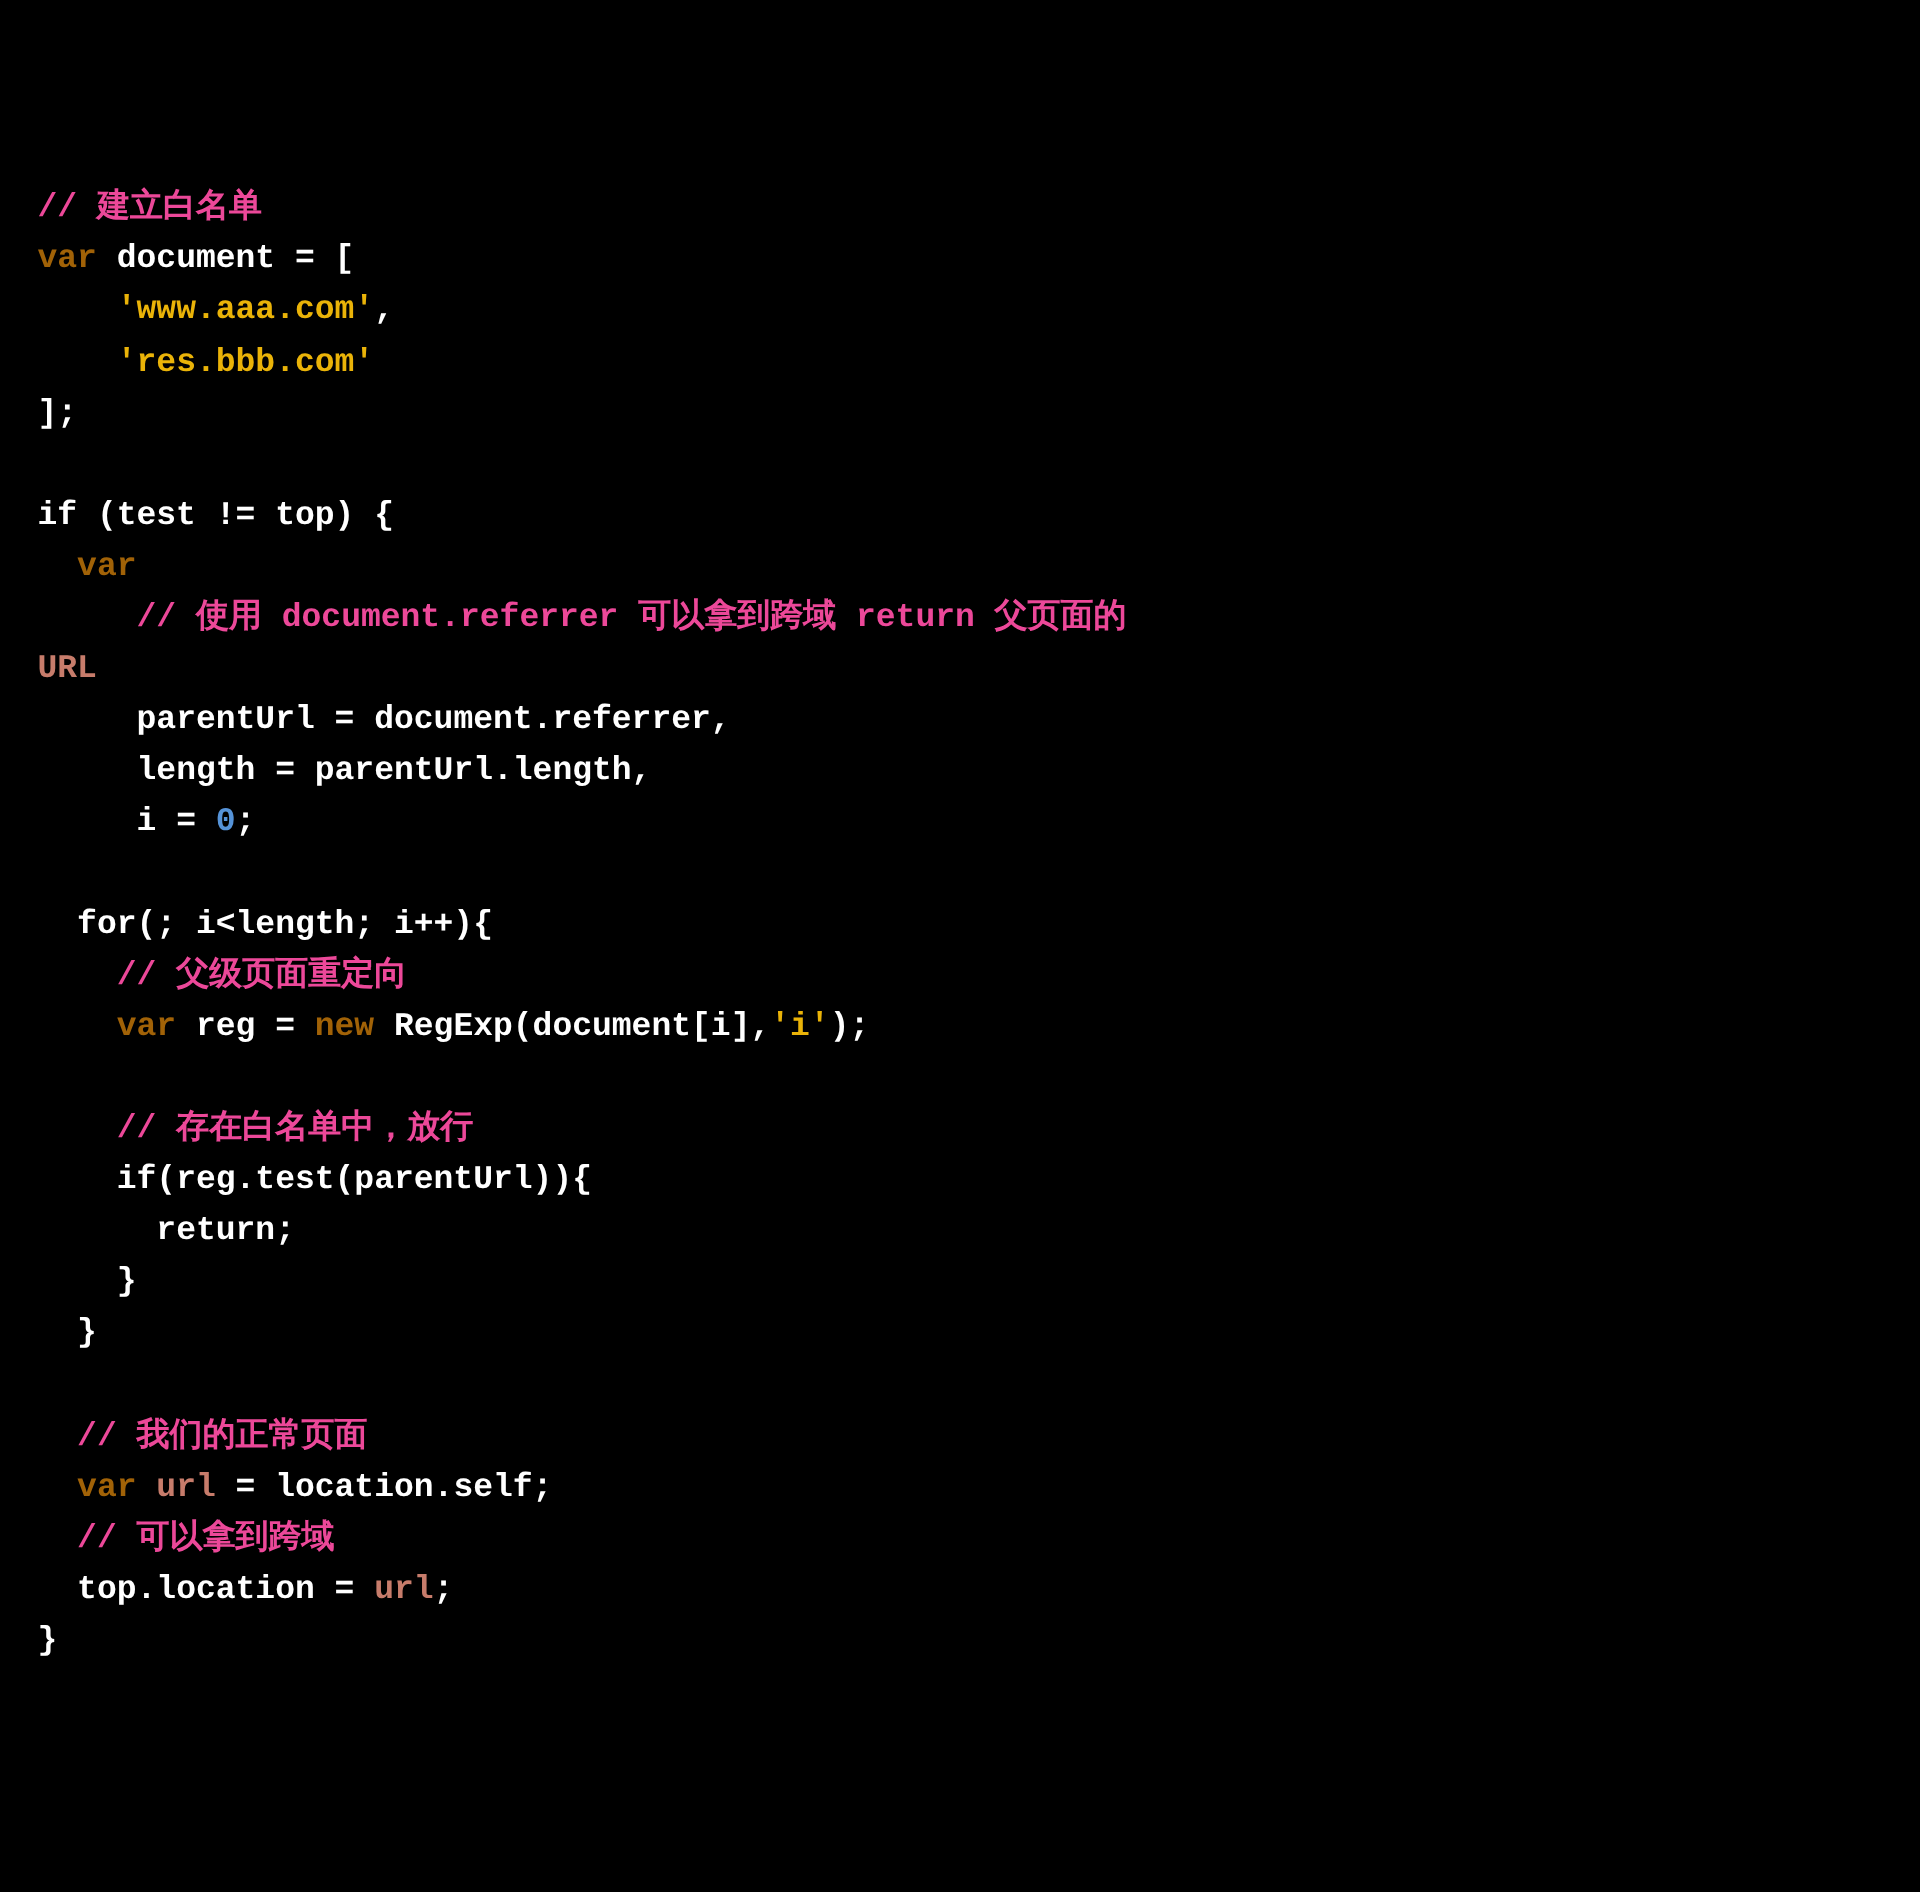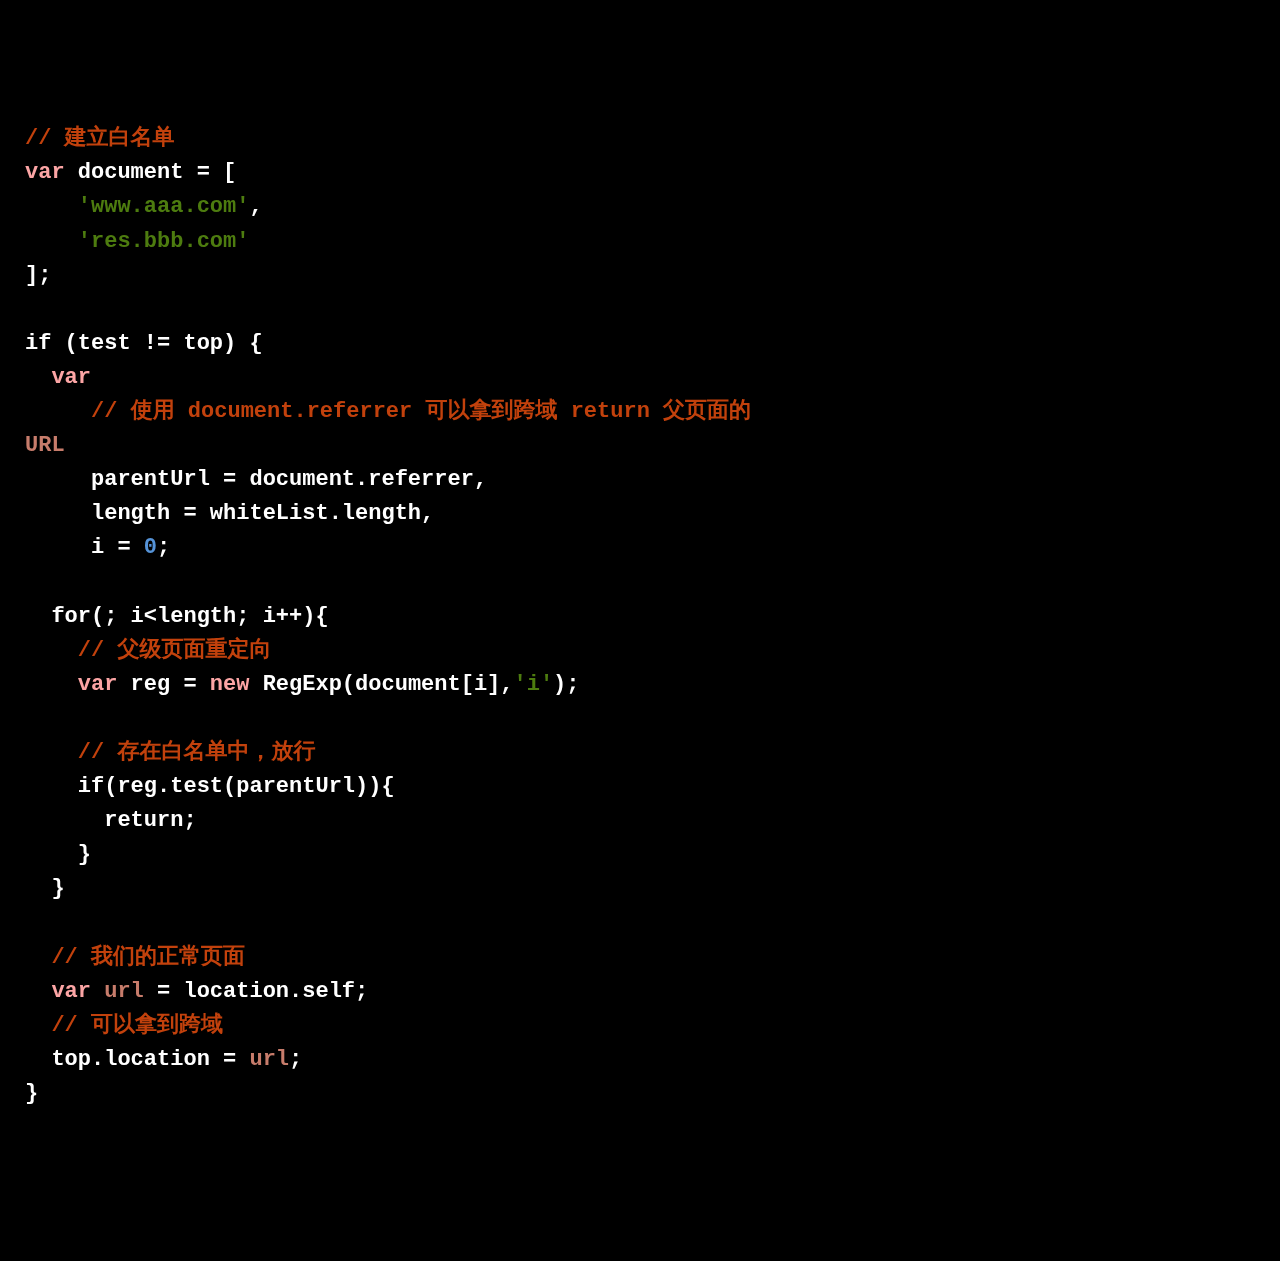--- a/index.html
+++ b/index.html
@@ -12,27 +12,27 @@
       font-family: 'Courier New', Courier, monospace;
       font-size: 22px;
       font-weight: bold;
       line-height: 1.55;
       padding: 20px 25px;
       color: #ffffff;
       white-space: pre;
       width: 1280px;
     }
     .comment {
-      color: #c2410c;
+      color: #ec4899;
     }
     .keyword {
-      color: #fca5a5;
+      color: #a16207;
     }
     .string {
-      color: #4d7c0f;
+      color: #eab308;
     }
     .number {
       color: #5593d8;
     }
     .identifier {
       color: #c77c6b;
     }
     .url-label {
       color: #c77c6b;
     }
@@ -45,21 +45,21 @@
 <span><span class="keyword">var</span><span> document = [</span></span>
 <span><span>    </span><span class="string">'www.aaa.com'</span><span>,</span></span>
 <span><span>    </span><span class="string">'res.bbb.com'</span></span>
 <span><span>];</span></span>
 
 <span><span>if (test != top) {</span></span>
 <span><span>  </span><span class="keyword">var</span></span>
 <span><span>     </span><span class="comment"><span>// </span><span>使用 document.referrer 可以拿到跨域 return 父页面的 </span></span></span>
 <span class="url-label">URL</span>
 <span><span>     </span><span>parentUrl = document.referrer,</span></span>
-<span><span>     </span><span>length = whiteList.length,</span></span>
+<span><span>     </span><span>length = parentUrl.length,</span></span>
 <span><span>     </span><span>i = </span><span class="number">0</span><span>;</span></span>
 
 <span><span>  </span><span>for(; i&lt;length; i++){</span></span>
 <span><span>    </span><span class="comment"><span>// </span><span>父级页面重定向</span></span></span>
 <span><span>    </span><span class="keyword">var</span><span> reg = </span><span class="keyword">new</span><span> RegExp(document[i],</span><span class="string">'i'</span><span>);</span></span>
 
 <span><span>    </span><span class="comment"><span>// </span><span>存在白名单中，放行</span></span></span>
 <span><span>    </span><span>if(reg.test(parentUrl)){</span></span>
 <span><span>      </span><span>return;</span></span>
 <span><span>    </span><span>}</span></span>

